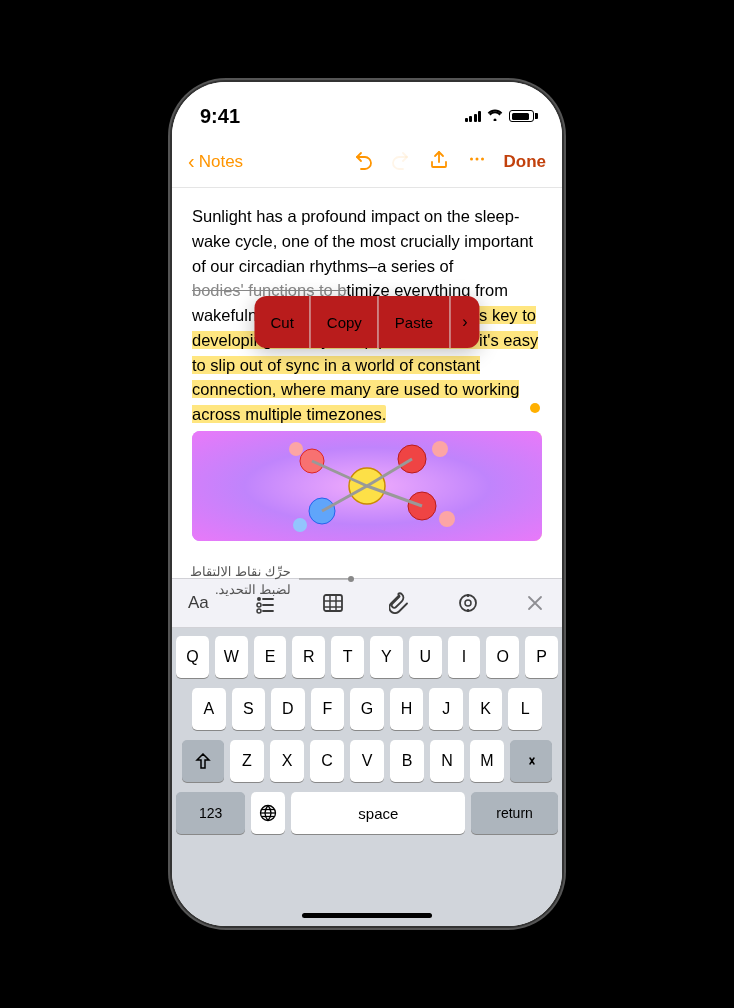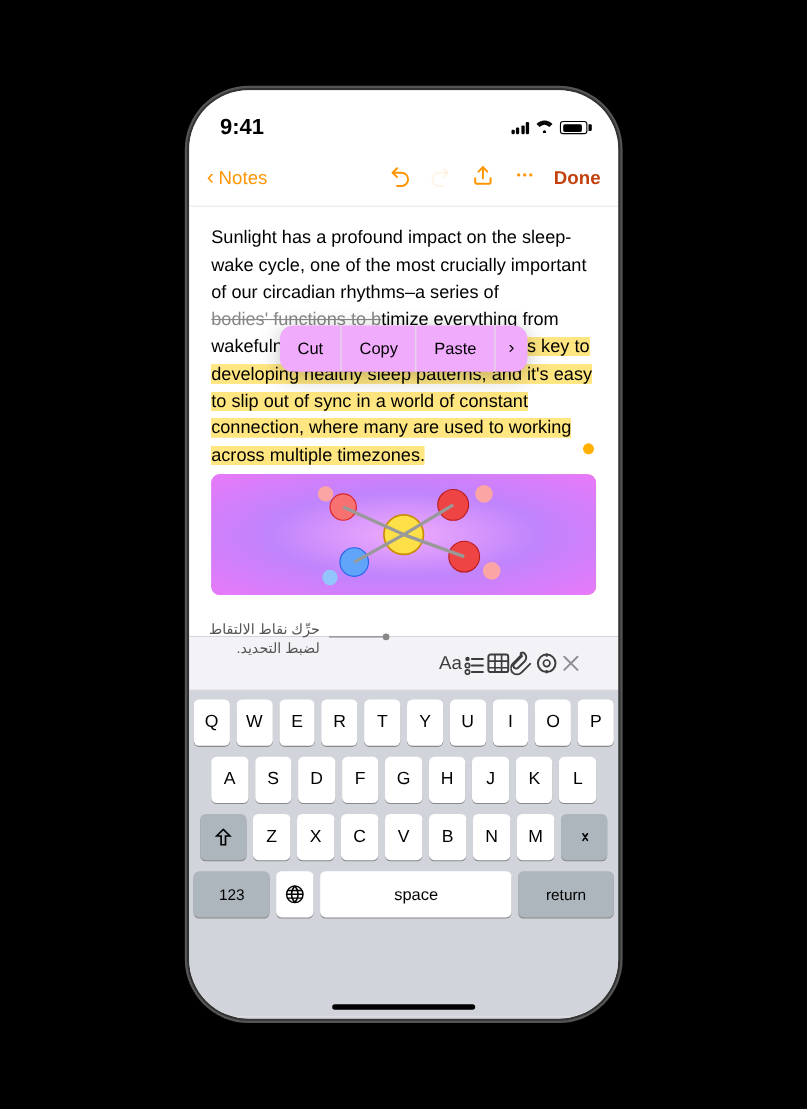--- a/index.html
+++ b/index.html
@@ -172,26 +172,26 @@
       position: absolute;
       bottom: 165px;
       right: 22px;
     }
     
     .context-menu {
       position: absolute;
       top: 108px;
       left: 50%;
       transform: translateX(-50%);
-      background: #f0abfc;
+      background: #b91c1c;
       border-radius: 12px;
       box-shadow: 0 4px 20px rgba(0,0,0,0.25);
       display: flex;
       align-items: center;
-      height: 42px;
+      height: 52px;
       overflow: hidden;
       z-index: 10;
       white-space: nowrap;
     }
     .context-menu-item {
       padding: 0 16px;
       font-size: 15px;
       color: #000;
       height: 100%;
       display: flex;
@@ -226,22 +226,22 @@
     .molecule-svg {
       width: 100%;
       height: 100%;
     }
     
     .toolbar {
       height: 50px;
       background: #f2f2f7;
       display: flex;
       align-items: center;
-      justify-content: flex-end;
-      padding: 0 32px;
+      justify-content: space-between;
+      padding: 0 16px;
       border-top: 1px solid #d1d1d6;
       border-bottom: 1px solid #d1d1d6;
     }
     .toolbar-icon {
       color: #3c3c3c;
       font-size: 20px;
       cursor: pointer;
       display: flex;
       align-items: center;
       justify-content: center;

